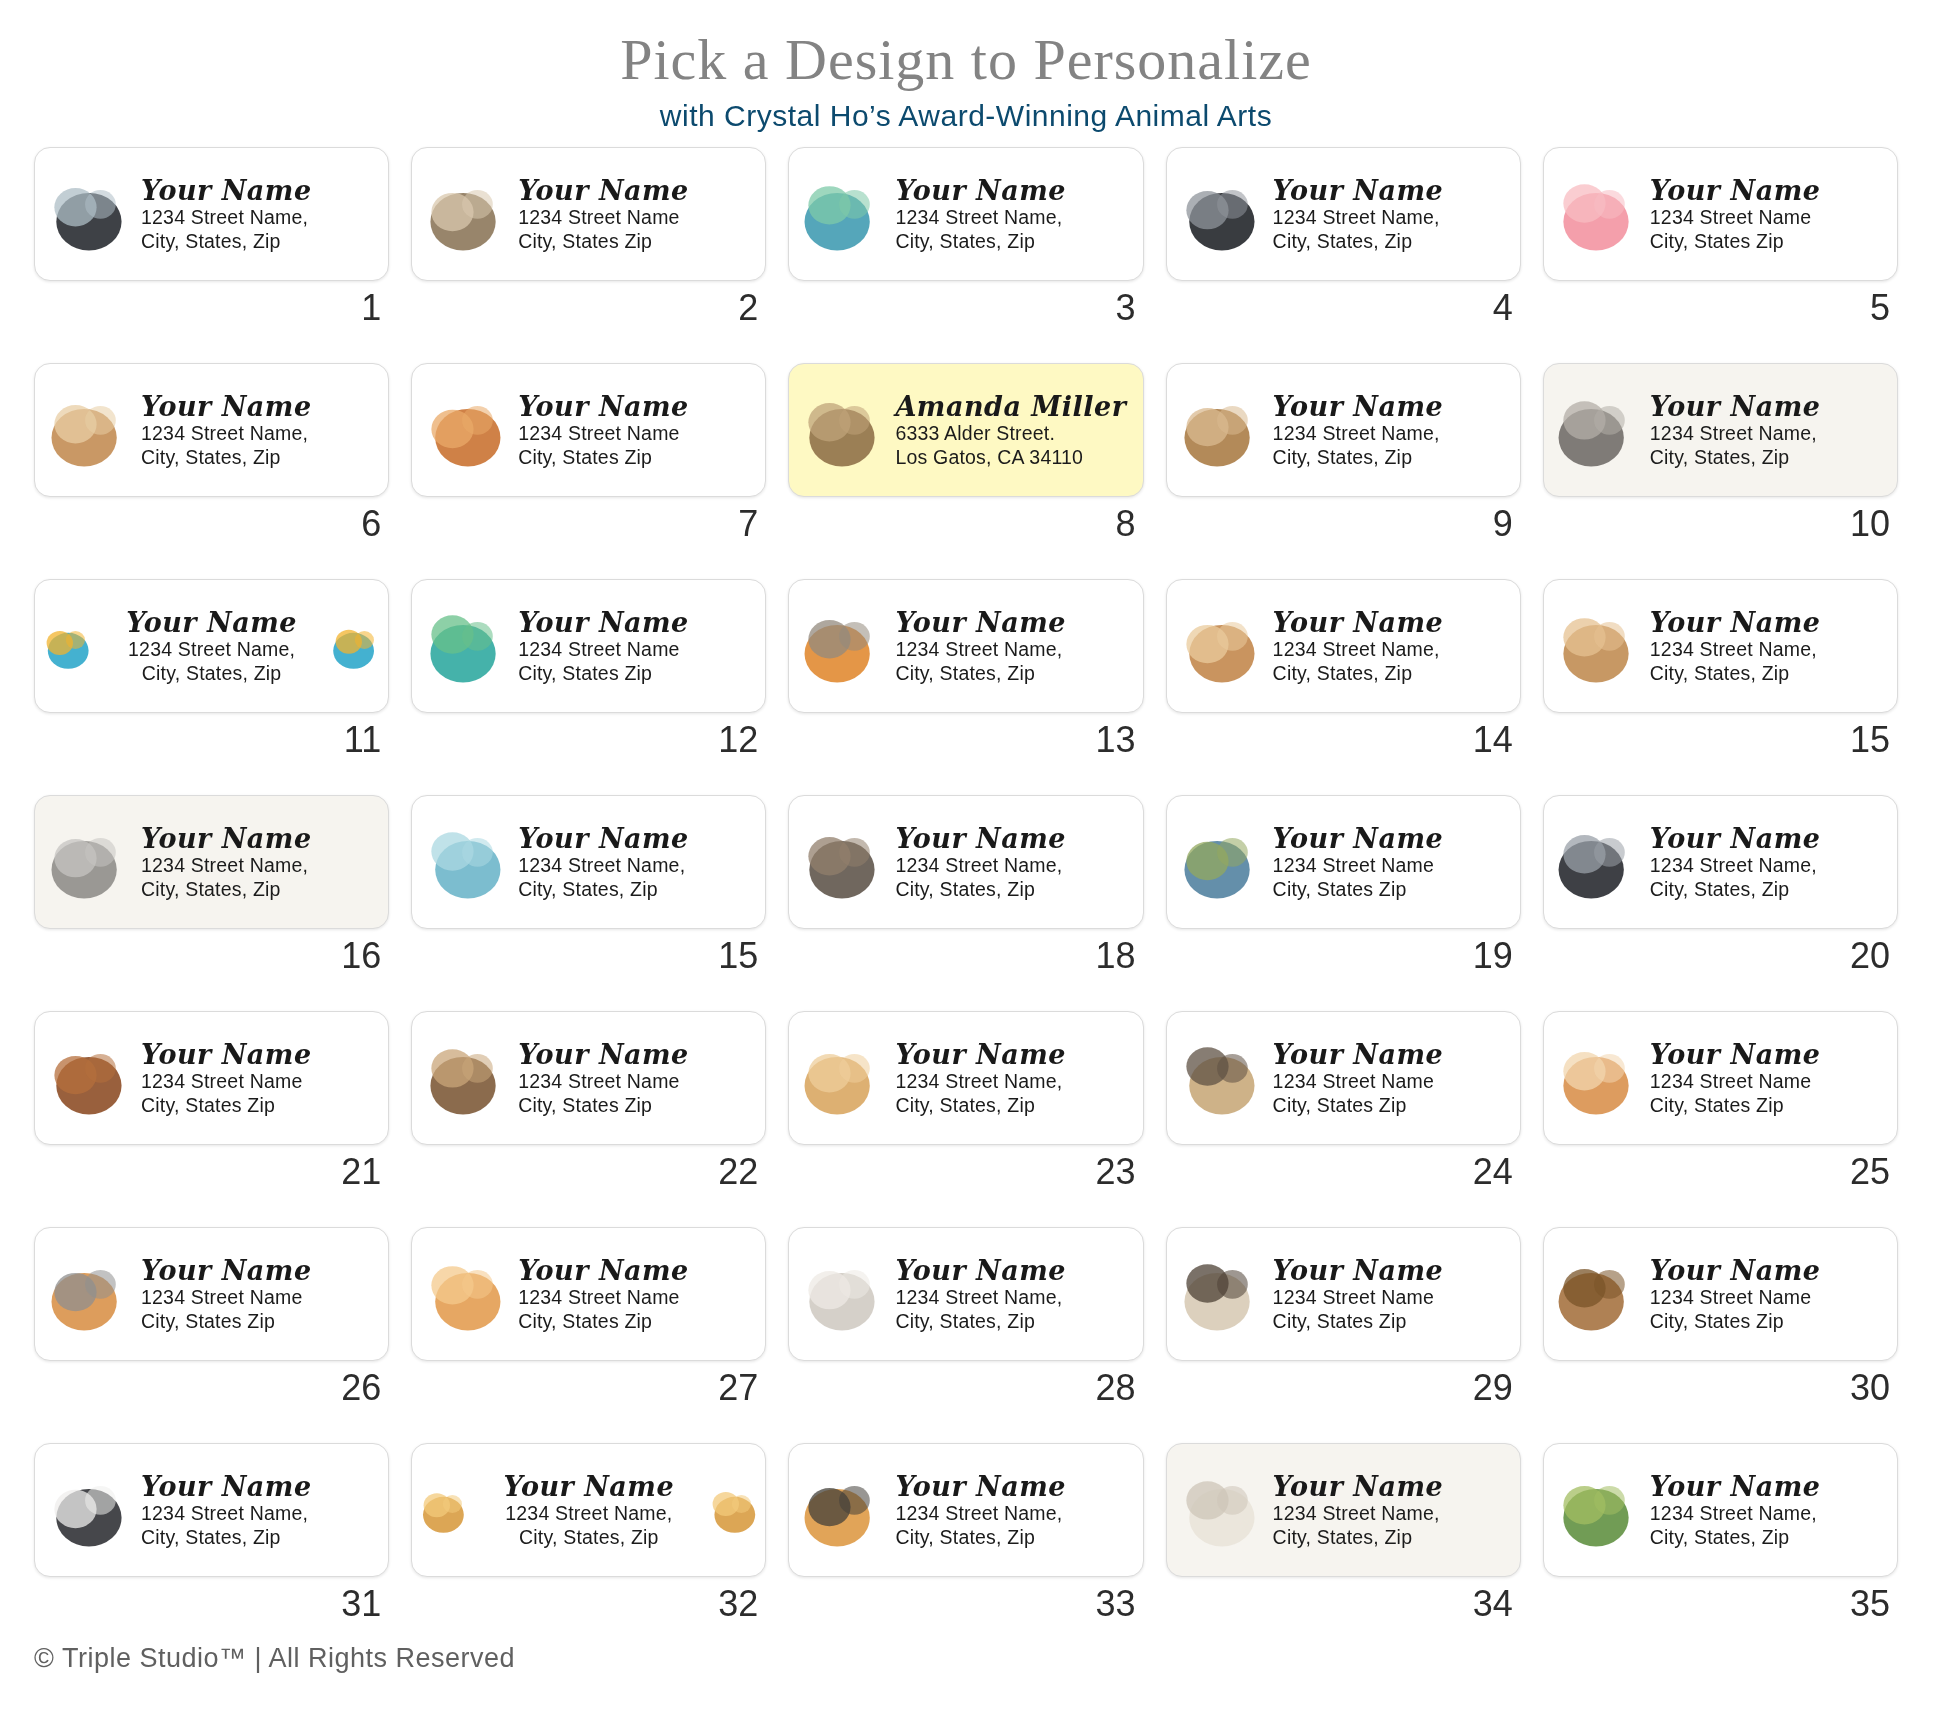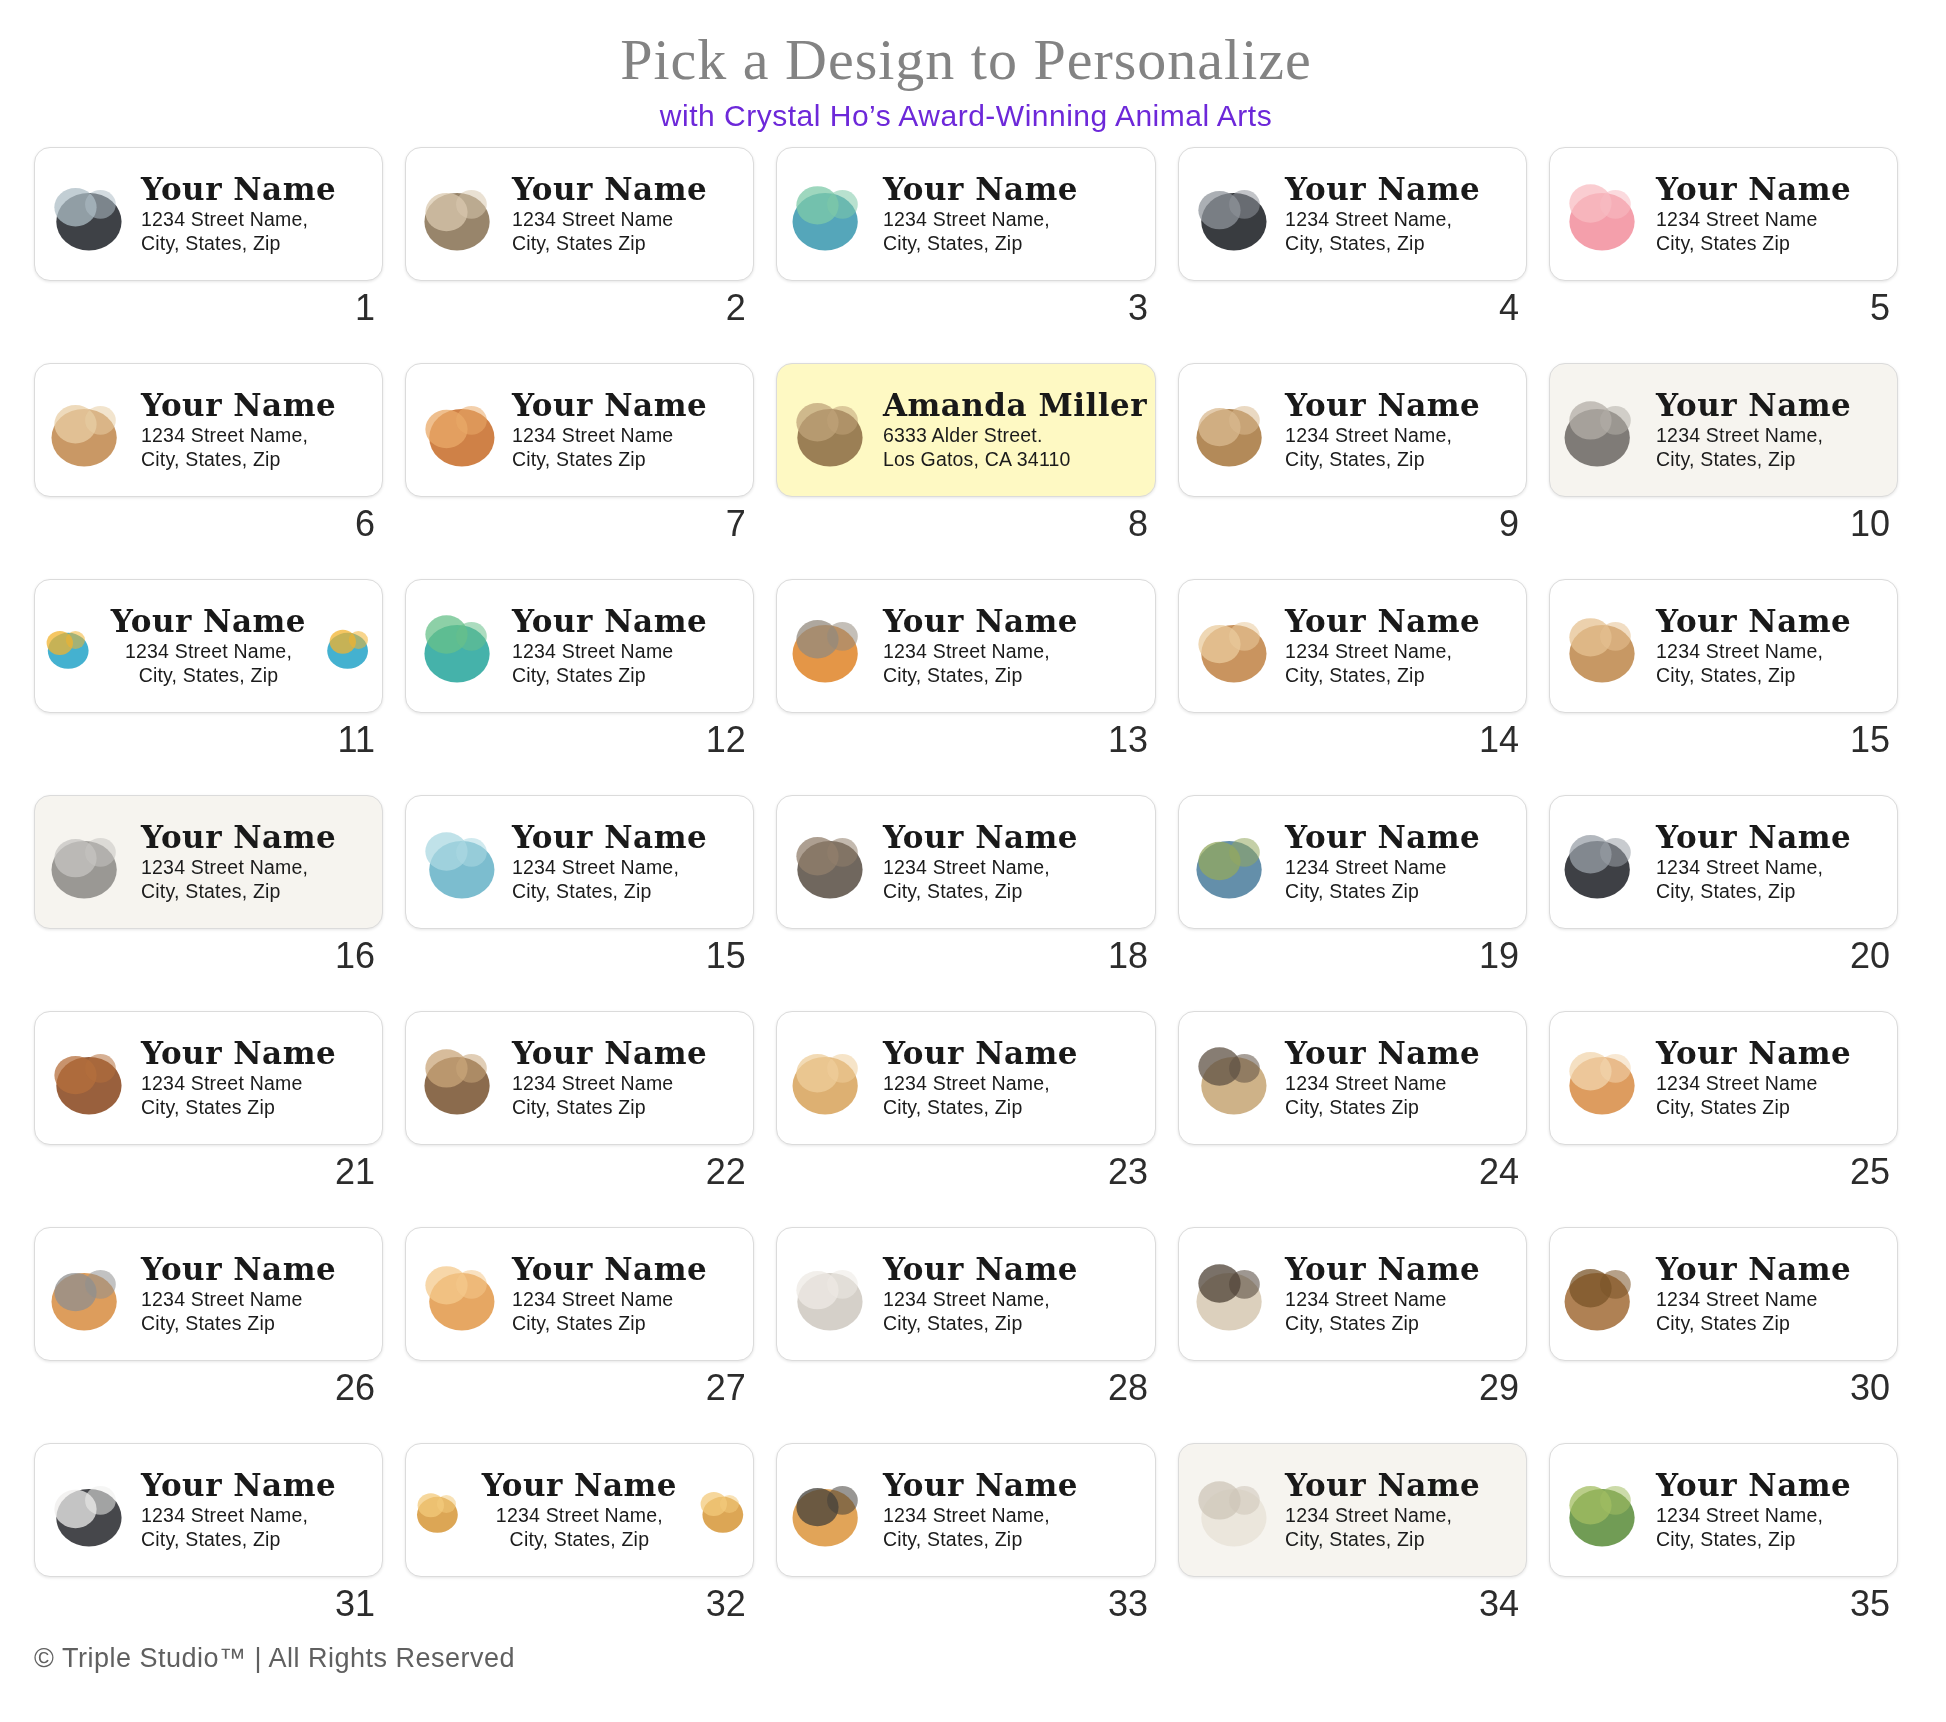--- a/index.html
+++ b/index.html
@@ -8,43 +8,43 @@
     background:#ffffff;overflow:hidden;
     font-family:"Liberation Sans",sans-serif;
     padding:26px 34px 0 34px;
   }
   header{text-align:center;margin-bottom:14px;}
   .title{
     font-family:"Liberation Serif",serif;font-weight:400;
     font-size:58px;color:#838383;margin:0;letter-spacing:1px;
   }
   .subtitle{
-    font-family:"Liberation Sans",sans-serif;font-size:30px;color:#6d28d9;
+    font-family:"Liberation Sans",sans-serif;font-size:30px;color:#0c4a6e;
     margin:6px 0 0 0;letter-spacing:.5px;
   }
   .grid{
     display:grid;grid-template-columns:repeat(5,1fr);
     column-gap:22px;row-gap:34px;
   }
   .cell{display:flex;flex-direction:column;}
   .card{
     height:132px;border:1px solid #dbdbdb;border-radius:16px;
     box-shadow:0 1px 3px rgba(0,0,0,.10);
     display:flex;align-items:center;overflow:hidden;
     cursor:pointer;background:#fff;
   }
   .art{width:104px;height:100%;flex:0 0 auto;display:flex;align-items:center;justify-content:center;}
   .art svg{width:96px;height:108px;display:block;}
   .card.split .art{width:64px;}
   .card.split .art svg{width:60px;height:110px;}
   .text{flex:1 1 auto;padding:6px 8px 6px 2px;min-width:0;}
   .card.split .text{text-align:center;padding:6px 0;}
   .label-name{
-    font-family:"DejaVu Serif",serif;font-weight:bold;
-    font-size:31px;color:#191919;letter-spacing:.5px;line-height:1.15;
+    font-family:"DejaVu Serif",serif;font-style:italic;font-weight:bold;
+    font-size:27px;color:#191919;letter-spacing:.5px;line-height:1.15;
     white-space:nowrap;
   }
   .addr{
     font-family:"Liberation Sans",sans-serif;font-size:19.5px;color:#1b1b1b;
     line-height:1.22;letter-spacing:.2px;white-space:nowrap;
   }
   .num{
     text-align:right;padding-right:8px;margin-top:6px;
     font-size:36px;color:#2c2c2c;font-weight:400;
     font-family:"Liberation Sans",sans-serif;

